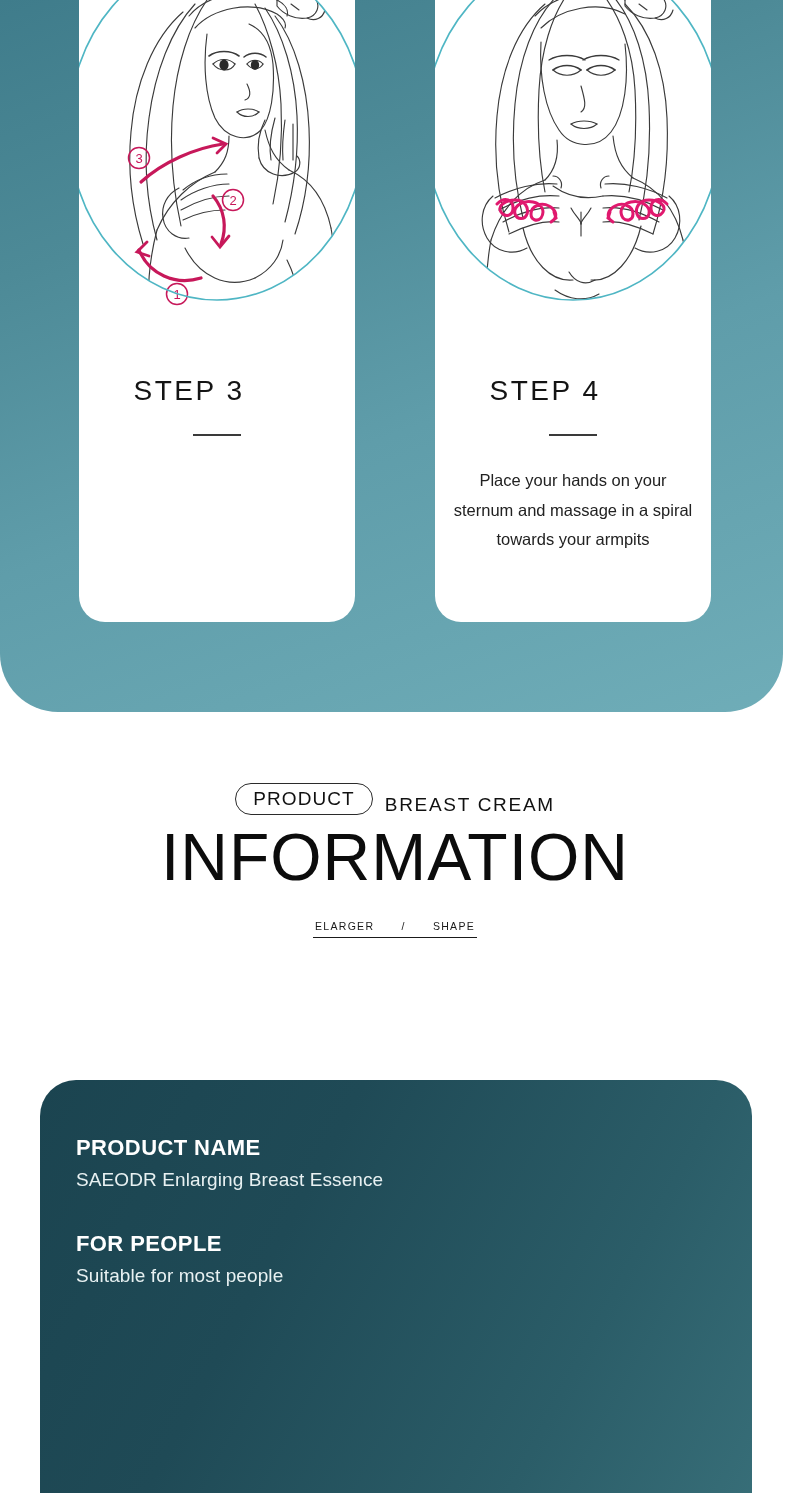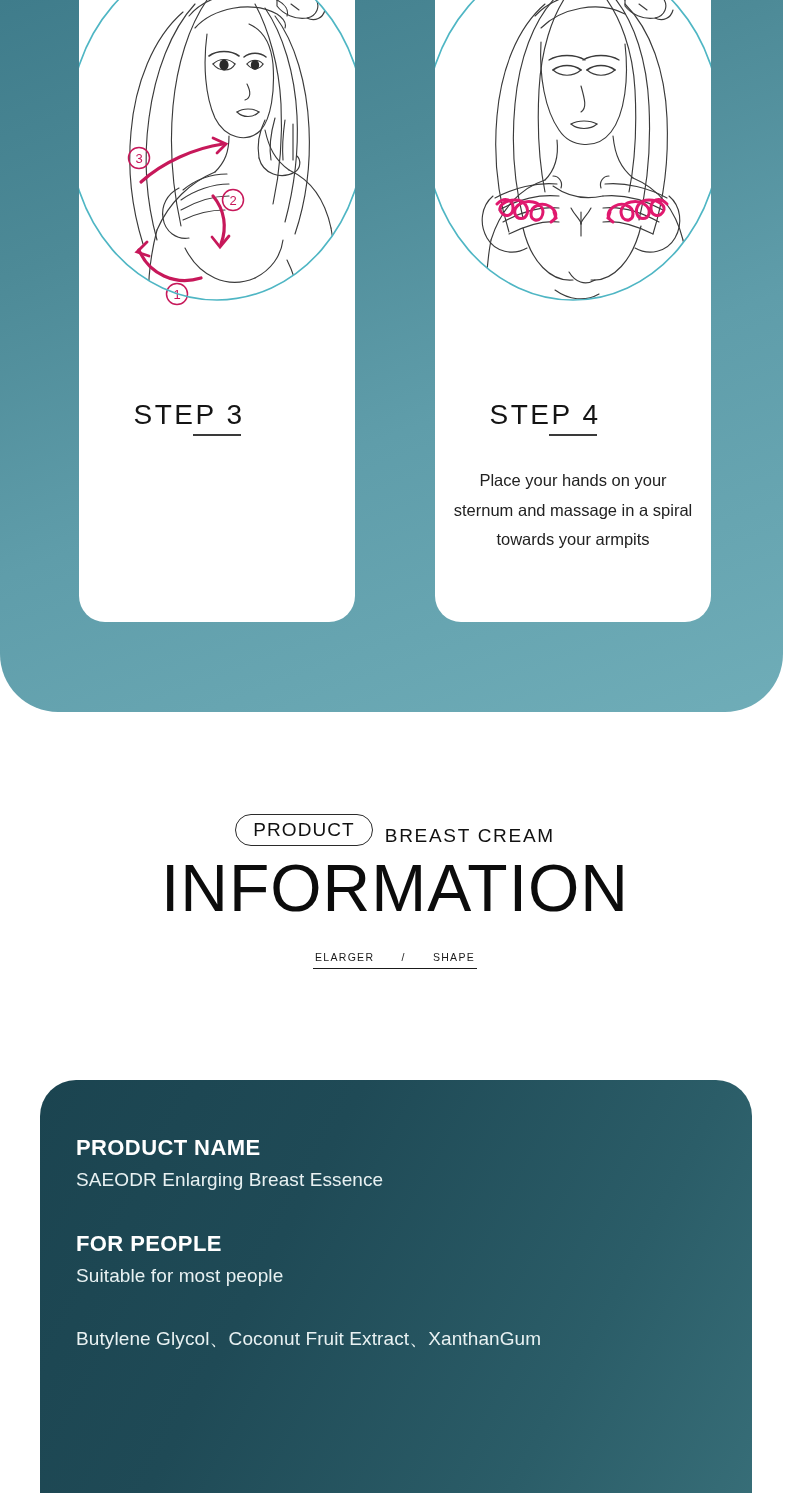--- a/index.html
+++ b/index.html
@@ -54,21 +54,21 @@
     top: 0;
     width: 276px;
     height: 372px;
     overflow: hidden;
   }
   .illus-wrap svg { display: block; }
 
   .step-title {
     position: absolute;
     left: 0;
-    top: 439px;
+    top: 415px;
     width: 220px;
     text-align: center;
     font-size: 28px;
     letter-spacing: 2.5px;
     color: #141414;
     font-weight: 400;
   }
   .step-rule {
     position: absolute;
     left: 50%;
@@ -87,21 +87,21 @@
     font-size: 16.5px;
     line-height: 29.5px;
     color: #222222;
     font-weight: 400;
   }
 
   
   .product-header {
     position: absolute;
     left: 0;
-    top: 812px;
+    top: 781px;
     width: 790px;
     text-align: center;
   }
   .product-eyebrow {
     display: flex;
     align-items: center;
     justify-content: center;
     gap: 12px;
   }
   .pill {
@@ -397,18 +397,17 @@
 
     <div class="info-row">
       <div class="info-field col-a">
         <div class="info-label">FOR PEOPLE</div>
         <div class="info-value">Suitable for most people</div>
       </div>
     </div>
 
     <div class="info-row">
       <div class="info-field col-a">
-        <div class="info-value">Butylene Glycol、Coconut Fruit Extract、XanthanGum</div>
       </div>
     </div>
 
   </div>
 </div>
 
 </body></html>

